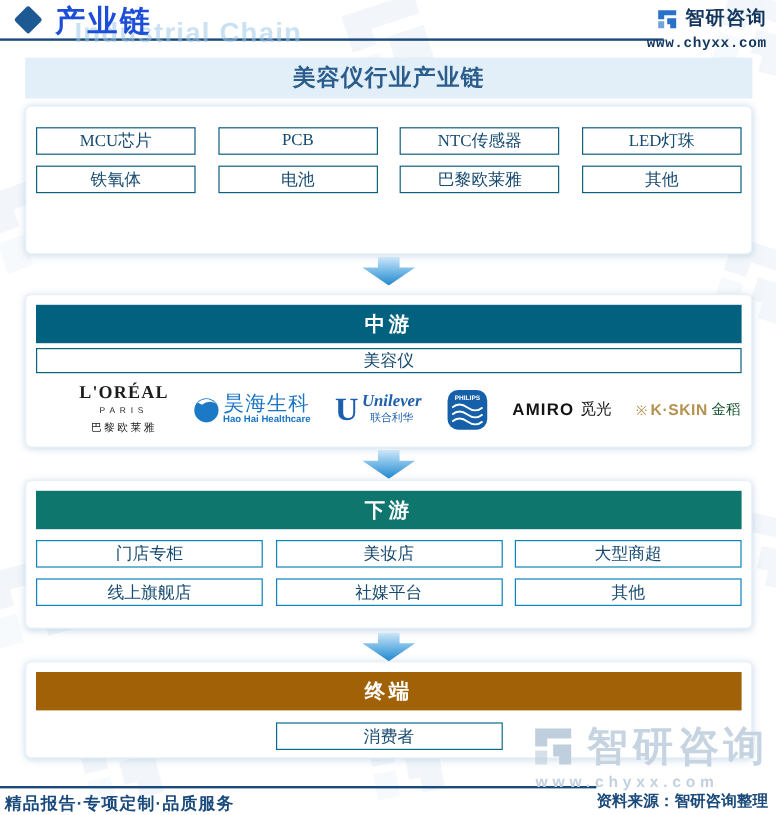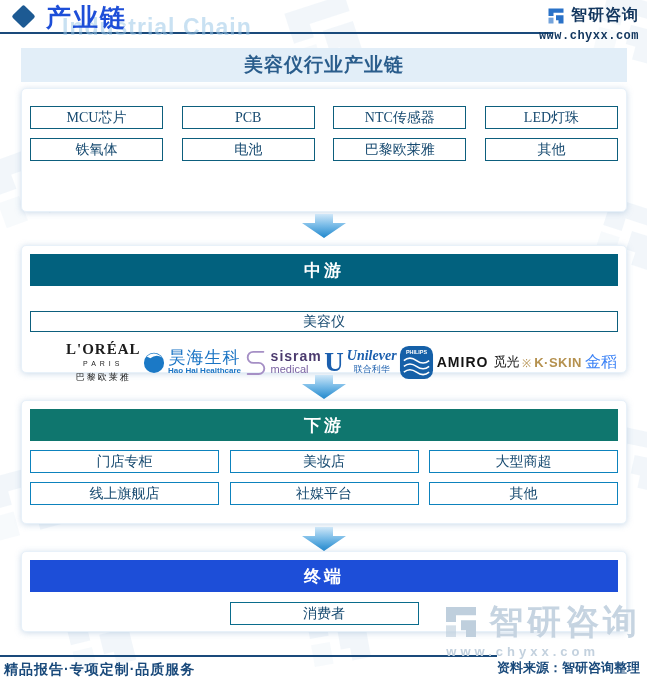--- a/index.html
+++ b/index.html
@@ -34,28 +34,28 @@
         box-shadow:0 1px 6px rgba(120,160,200,.38);border-radius:5px;padding:8px;box-sizing:border-box;}
   .card-up{top:88px;height:124px;}
   .card-mid{top:245px;height:128px;}
   .card-down{top:400px;height:124px;}
   .card-term{top:551px;height:81px;}
 
   .band{height:32px;display:flex;align-items:center;justify-content:center;color:#ffffff;
         font-weight:bold;font-size:17px;letter-spacing:3px;}
   .band-teal{background:#02617e;}
   .band-blue{background:#0f766e;}
-  .band-mint{background:#1d4ed8;}
+  .band-mint{background:#a16207;}
 
   .row{margin-top:9px;display:flex;justify-content:space-between;}
   .box{height:21px;border:1.5px solid #0d5f7d;background:#fff;display:flex;align-items:center;
        justify-content:center;font-size:14px;color:#174a70;font-family:"Liberation Serif",serif;}
   .box-up{width:131px;}
   .box-down{width:187px;border-color:#0d82bd;}
-  .box-full{margin-top:25px;width:100%;box-sizing:border-box;}
+  .box-full{margin-top:4px;width:100%;box-sizing:border-box;}
   .box-term{width:187px;border-color:#0a6c8c;margin:10px auto 0;}
 
   
   .logos{margin-top:6px;height:48px;display:flex;align-items:center;justify-content:space-between;
          padding:0 1px;margin-left:35px;}
   .logo{display:flex;align-items:center;gap:3px;white-space:nowrap;}
   .lg-col{display:flex;flex-direction:column;align-items:center;line-height:1.05;}
   .loreal-1{font-family:"Liberation Serif",serif;font-size:15px;font-weight:bold;color:#1c1c1c;letter-spacing:1px;}
   .loreal-2{font-size:7px;color:#1c1c1c;letter-spacing:4px;}
   .loreal-3{font-size:9px;color:#1c1c1c;letter-spacing:2px;margin-top:2px;}
@@ -63,21 +63,21 @@
   .haohai-2{font-size:8px;font-weight:bold;color:#1a74c4;}
   .sisram-1{font-size:14px;font-weight:bold;color:#4b3a6e;letter-spacing:1px;}
   .sisram-2{font-size:11px;color:#7a62a2;}
   .unilever-u{font-family:"Liberation Serif",serif;font-size:27px;font-weight:bold;color:#1b5fae;}
   .unilever-1{font-family:"Liberation Serif",serif;font-style:italic;font-size:14px;font-weight:bold;color:#1b5fae;}
   .unilever-2{font-size:9px;color:#1b5fae;margin-top:1px;}
   .amiro-1{font-size:14px;font-weight:bold;color:#141414;letter-spacing:1px;}
   .amiro-2{font-size:13px;color:#141414;margin-left:2px;}
   .kskin-ic{font-size:11px;color:#b5914f;}
   .kskin-1{font-size:13px;font-weight:bold;color:#b5914f;letter-spacing:0.5px;}
-  .kskin-2{font-size:16px;color:#3b82f6;}
+  .kskin-2{font-size:12px;color:#14532d;}
 
   
   .arrow{position:absolute;left:50%;transform:translateX(-50%);width:46px;height:24px;}
   .arrow-1{top:214px;} .arrow-2{top:375px;} .arrow-3{top:527px;}
 
   
   .ft-line{position:absolute;left:0;top:655px;width:497px;height:0;border-top:2px solid #1a4a7b;}
   .ft-source{position:absolute;right:7px;top:647px;font-size:13px;font-weight:bold;color:#1a4a7b;z-index:4;margin-top:12px;}
   .ft-tag{position:absolute;left:4px;top:661px;font-size:14px;font-weight:bold;color:#1a4a7b;
           letter-spacing:1px;z-index:4;text-align:center;}
@@ -186,29 +186,20 @@
         <svg width="22" height="26" viewBox="0 0 24 28">
           <circle cx="12" cy="15" r="11" fill="#1b79c6"></circle>
           <path d="M4 8 q8 -7 17 1 q-7 -4 -13 1 z" fill="#ffffff"></path>
         </svg>
         <span class="lg-col">
           <span class="haohai-1">昊海生科</span>
           <span class="haohai-2">Hao Hai Healthcare</span>
         </span>
       </div>
 
-      <div class="logo">
-        <svg width="24" height="28" viewBox="0 0 26 30">
-          <path d="M21 4 H10 a6 6 0 0 0 0 12 h6 a6 6 0 0 1 0 12 H4" stroke="#a58fc5" stroke-width="2" fill="none" stroke-linecap="round"></path>
-        </svg>
-        <span class="lg-col" style="align-items:flex-start">
-          <span class="sisram-1">sisram</span>
-          <span class="sisram-2">medical</span>
-        </span>
-      </div>
 
       <div class="logo">
         <span class="unilever-u">U</span>
         <span class="lg-col">
           <span class="unilever-1">Unilever</span>
           <span class="unilever-2">联合利华</span>
         </span>
       </div>
 
       <div class="logo">

